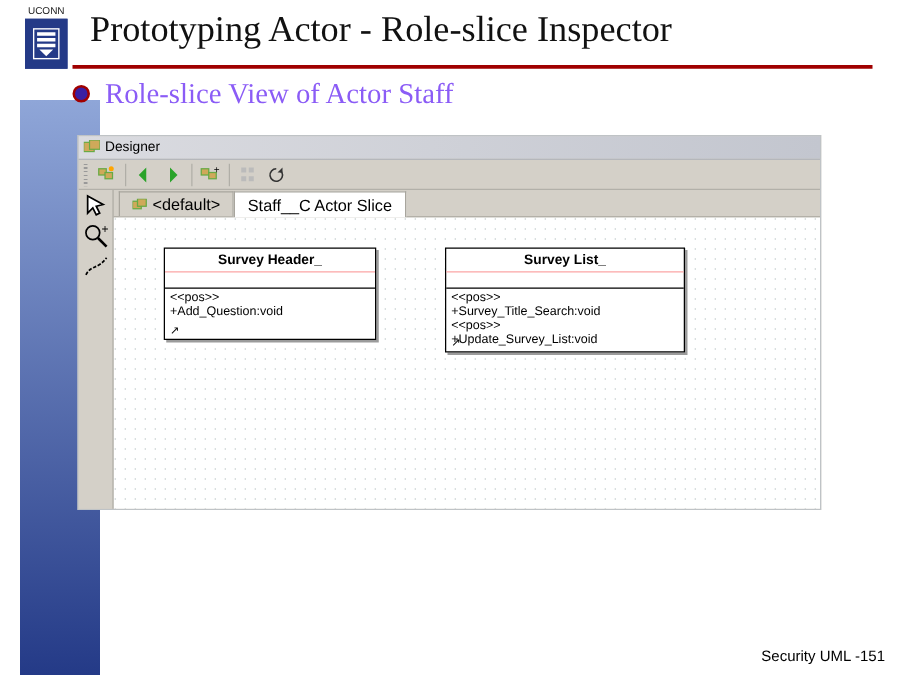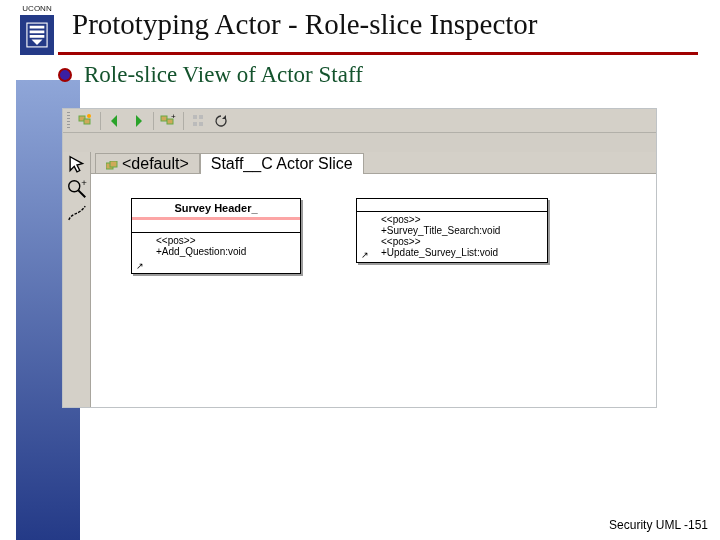--- a/index.html
+++ b/index.html
@@ -8,49 +8,49 @@
   .logo-strip { position: absolute; left: 16px; top: 0; width: 64px; height: 540px; background: linear-gradient(to bottom, #fff 0, #fff 80px, #8fa6d8 80px, #243a87 540px); }
   .uconn-logo { position: absolute; left: 2px; top: 4px; width: 38px; text-align: center; font: 8px Arial,sans-serif; color: #222; }
   .uconn-shield { width: 34px; height: 40px; margin: 2px auto 0; background: #243a87; border: 1px solid #243a87; display: flex; align-items: center; justify-content: center; }
   .uconn-shield svg { width: 22px; height: 26px; }
 
   .slide-title { position: absolute; left: 72px; top: 8px; font-size: 29px; color: #111; font-weight: 400; }
   .title-rule { position: absolute; left: 58px; top: 52px; width: 640px; border: 0; border-top: 3px solid #a00000; }
 
   .bullet-row { position: absolute; left: 58px; top: 62px; display: flex; align-items: center; gap: 12px; }
   .round-bullet { width: 14px; height: 14px; border: 2px solid #a00000; border-radius: 50%; background: #3a1fa3; }
-  .bullet-text { font-size: 23px; color: #14532d; }
+  .bullet-text { font-size: 23px; color: #8b5cf6; }
 
   
   .app { position: absolute; left: 62px; top: 108px; width: 595px; height: 300px; border: 1px solid #bfc3c6; background: #d2cec6; font: 11px Tahoma, Arial, sans-serif; color: #000; }
   .app-titlebar { height: 19px; background: linear-gradient(to right, #dadbe0, #c3c6cf); display: flex; align-items: center; gap: 4px; padding: 0 4px; border-bottom: 1px solid #b5b7bb; }
   .tb-icon { width: 13px; height: 12px; }
   .app-toolbar { height: 24px; background: #d4d0c8; display: flex; align-items: center; border-bottom: 1px solid #b2b0a9; padding-left: 4px; }
   .tgrip { width: 3px; height: 18px; background: repeating-linear-gradient(to bottom,#999 0 1px,transparent 1px 3px); margin-right: 4px; }
   .tbbtn { width: 22px; height: 20px; display: inline-flex; align-items: center; justify-content: center; margin-right: 1px; }
   .tbsep { width: 1px; height: 18px; background: #b0aea7; margin: 0 3px; }
   .tbbtn svg { width: 16px; height: 16px; }
 
   .app-body { position: absolute; left: 0; top: 43px; right: 0; bottom: 0; display: flex; }
   .palette { width: 28px; background: #d4d0c8; border-right: 1px solid #a8a59d; padding-top: 3px; display: flex; flex-direction: column; align-items: center; gap: 4px; }
   .palette .pbtn { width: 22px; height: 20px; display: flex; align-items: center; justify-content: center; }
 
   .canvas-wrap { flex: 1; display: flex; flex-direction: column; }
   .tabrow { height: 22px; background: #d4d0c8; border-bottom: 1px solid #a8a59d; display: flex; align-items: flex-end; padding-left: 4px; gap: 0; }
-  .tab { height: 20px; padding: 0 10px; border: 1px solid #a8a59d; border-bottom: none; background: #d4d0c8; display: flex; align-items: center; gap: 4px; font-size: 16px; }
+  .tab { height: 20px; padding: 0 10px; border: 1px solid #a8a59d; border-bottom: none; background: #d4d0c8; display: flex; align-items: center; gap: 4px; font-size: 13px; }
   .tab.active { background: #fff; position: relative; top: 1px; height: 21px; }
   .tabicon { width: 12px; height: 11px; }
 
   .canvas { flex: 1; background: #fff; background-image: radial-gradient(circle at 1px 1px, #9aa 0.6px, transparent 0.6px); background-size: 8px 8px; position: relative; overflow: hidden; }
 
   .classbox { position: absolute; width: 170px; background: #fff; border: 1px solid #000; box-shadow: 2px 2px 0 #9b9b9b; font: 11px Tahoma, Arial, sans-serif; }
-  .classbox .cname { text-align: center; font-weight: 700; padding: 3px 2px; border-bottom: 3px solid #fca5a5; }
+  .classbox .cname { text-align: center; font-weight: 700; padding: 3px 2px; border-bottom: 1px solid #fca5a5; }
   .classbox .cattr { height: 13px; border-bottom: 1px solid #000; }
   .classbox .cops { padding: 2px 4px 4px; min-height: 40px; white-space: pre-line; }
-  .cold { font: 10px Tahoma, sans-serif; margin-left: 20px; }
+  .cold { font: 10px Tahoma, sans-serif; }
   .collapse-arrow { position: absolute; left: 4px; bottom: 2px; font-size: 9px; }
 
   .footer { position: absolute; right: 12px; bottom: 8px; font-size: 12px; color: #000; font-family: Arial, sans-serif; }
 </style>
 </head>
 <body>
 
 <div class="logo-strip">
   <div class="uconn-logo">
     <span>UCONN</span>
@@ -66,20 +66,29 @@
 
 <div class="slide-title">Prototyping Actor - Role-slice Inspector</div>
 <hr class="title-rule">
 
 <div class="bullet-row">
   <span class="round-bullet"></span>
   <span class="bullet-text">Role-slice View of Actor Staff</span>
 </div>
 
 <div class="app">
+  <div class="app-titlebar">
+    <span class="tb-icon">
+      <svg viewBox="0 0 14 12">
+          <rect x="0" y="2" width="9" height="8" fill="#cfa95a" stroke="#6a4"></rect>
+          <rect x="5" y="0" width="9" height="8" fill="#cfa95a" stroke="#6a4"></rect>
+        </svg>
+    </span>
+    <span>Designer</span>
+  </div>
 
   <div class="app-toolbar">
     <span class="tgrip"></span>
     <span class="tbbtn">
         <svg viewBox="0 0 16 16">
           <rect x="2" y="3" width="6" height="5" fill="#cfa95a" stroke="#6a4"></rect>
           <rect x="7" y="6" width="6" height="5" fill="#cfa95a" stroke="#6a4"></rect>
           <circle cx="12" cy="3" r="2" fill="orange"></circle>
         </svg>
       </span>
@@ -157,20 +166,21 @@
       <div class="canvas">
         <div class="classbox" style="left:40px; top:24px;">
           <div class="cname">Survey Header_</div>
           <div class="cattr"></div>
           <div class="cops cold">&lt;&lt;pos&gt;&gt;
 +Add_Question:void</div>
           <span class="collapse-arrow">↗</span>
         </div>
 
         <div class="classbox" style="left:265px; top:24px; width:192px;">
+          <div class="cname">Survey List_</div>
           <div class="cattr"></div>
           <div class="cops cold">&lt;&lt;pos&gt;&gt;
 +Survey_Title_Search:void
 &lt;&lt;pos&gt;&gt;
 +Update_Survey_List:void</div>
           <span class="collapse-arrow">↗</span>
         </div>
       </div>
     </div>
   </div>

